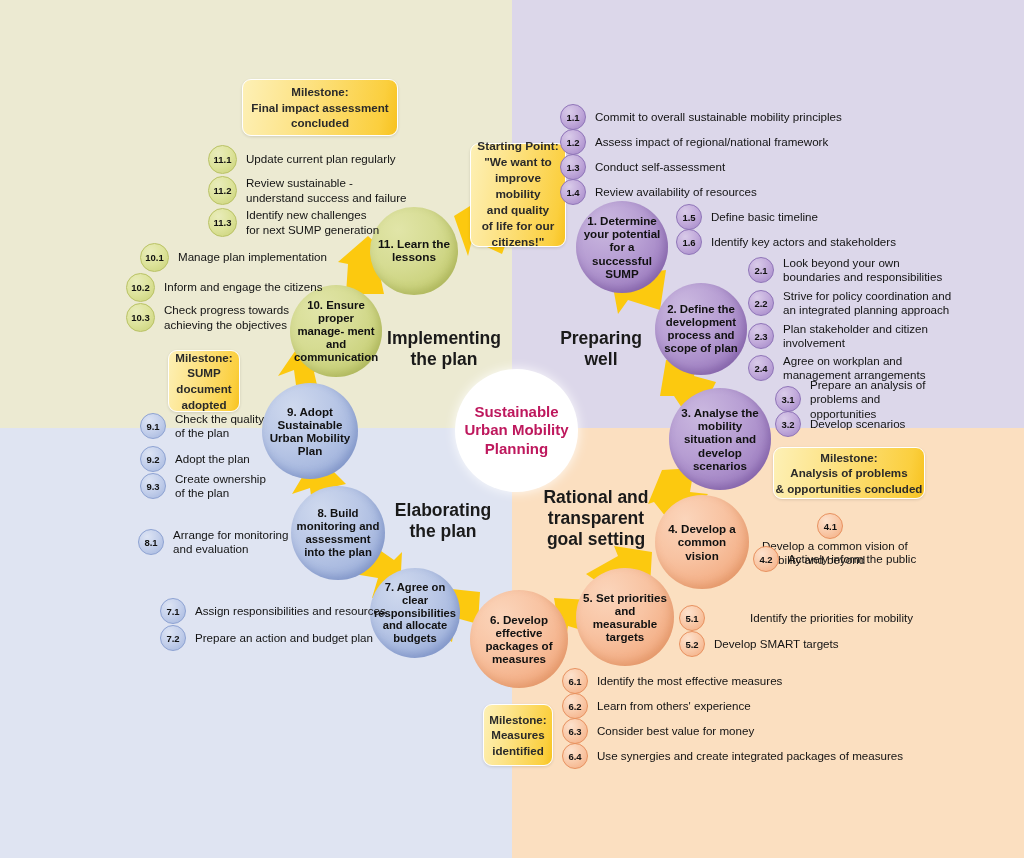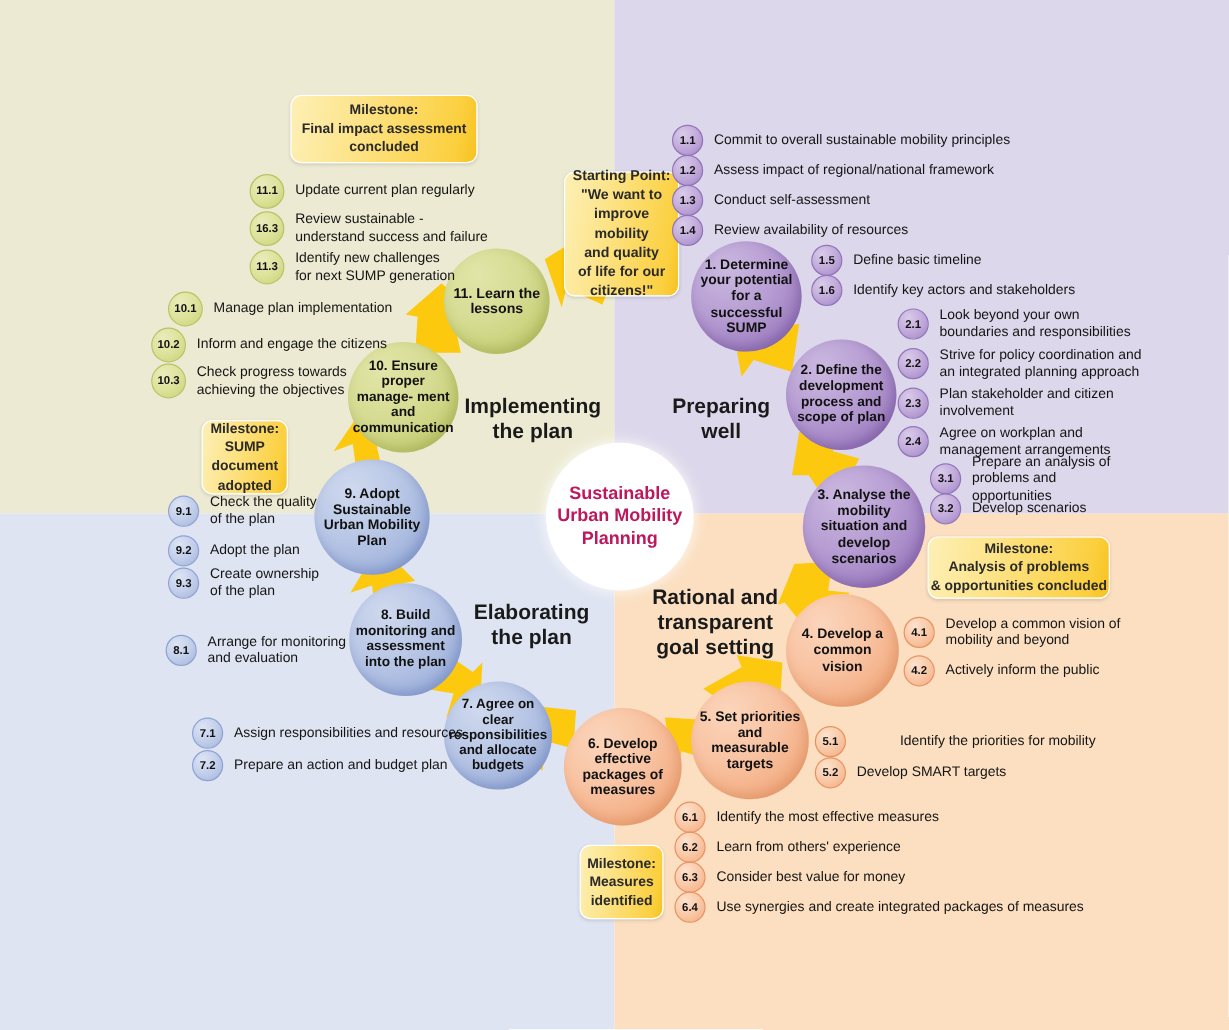--- a/index.html
+++ b/index.html
@@ -284,21 +284,21 @@
     <div class="badge b-purple b-w26">3.1</div>
     <div class="txt">Prepare an analysis of
 problems and
 opportunities</div>
   </div>
   <div class="act" style="left:775px;top:411px;">
     <div class="badge b-purple b-w26">3.2</div>
     <div class="txt">Develop scenarios</div>
   </div>
 
-  <div class="act" style="left:753px;top:513px;">
+  <div class="act" style="left:753px;top:513px;flex-direction:column;">
     <div class="badge b-orange b-w26">4.1</div>
     <div class="txt">Develop a common vision of
 mobility and beyond</div>
   </div>
   <div class="act" style="left:753px;top:546px;">
     <div class="badge b-orange b-w26">4.2</div>
     <div class="txt">Actively inform the public</div>
   </div>
 
   <div class="act" style="left:679px;top:605px;gap:36px;">
@@ -369,21 +369,21 @@
     <div class="badge b-green b-w29">10.3</div>
     <div class="txt">Check progress towards
 achieving the objectives</div>
   </div>
 
   <div class="act" style="left:208px;top:145px;">
     <div class="badge b-green b-w29">11.1</div>
     <div class="txt">Update current plan regularly</div>
   </div>
   <div class="act" style="left:208px;top:176px;">
-    <div class="badge b-green b-w29">16.3</div>
+    <div class="badge b-green b-w29">11.2</div>
     <div class="txt">Review sustainable -
 understand success and failure</div>
   </div>
   <div class="act" style="left:208px;top:208px;">
     <div class="badge b-green b-w29">11.3</div>
     <div class="txt">Identify new challenges
 for next SUMP generation</div>
   </div>
 
 </div>

